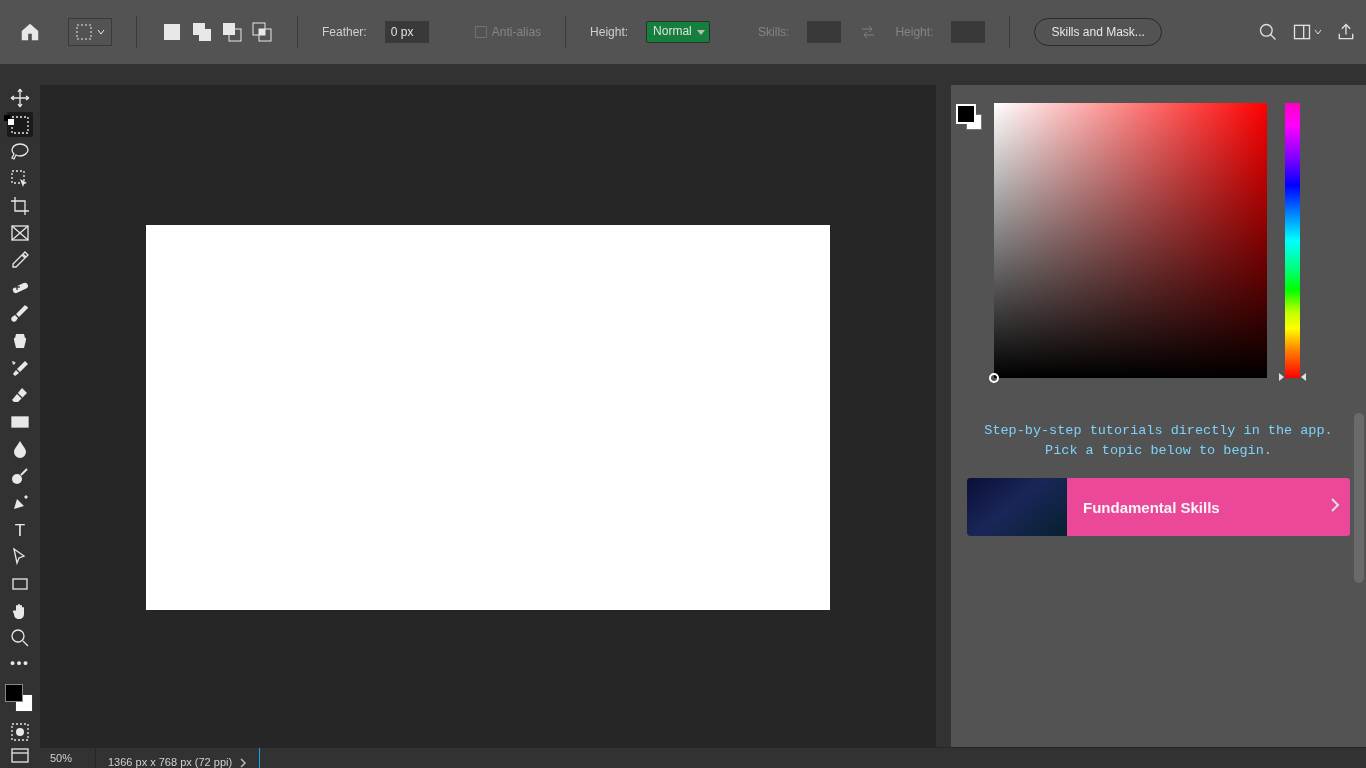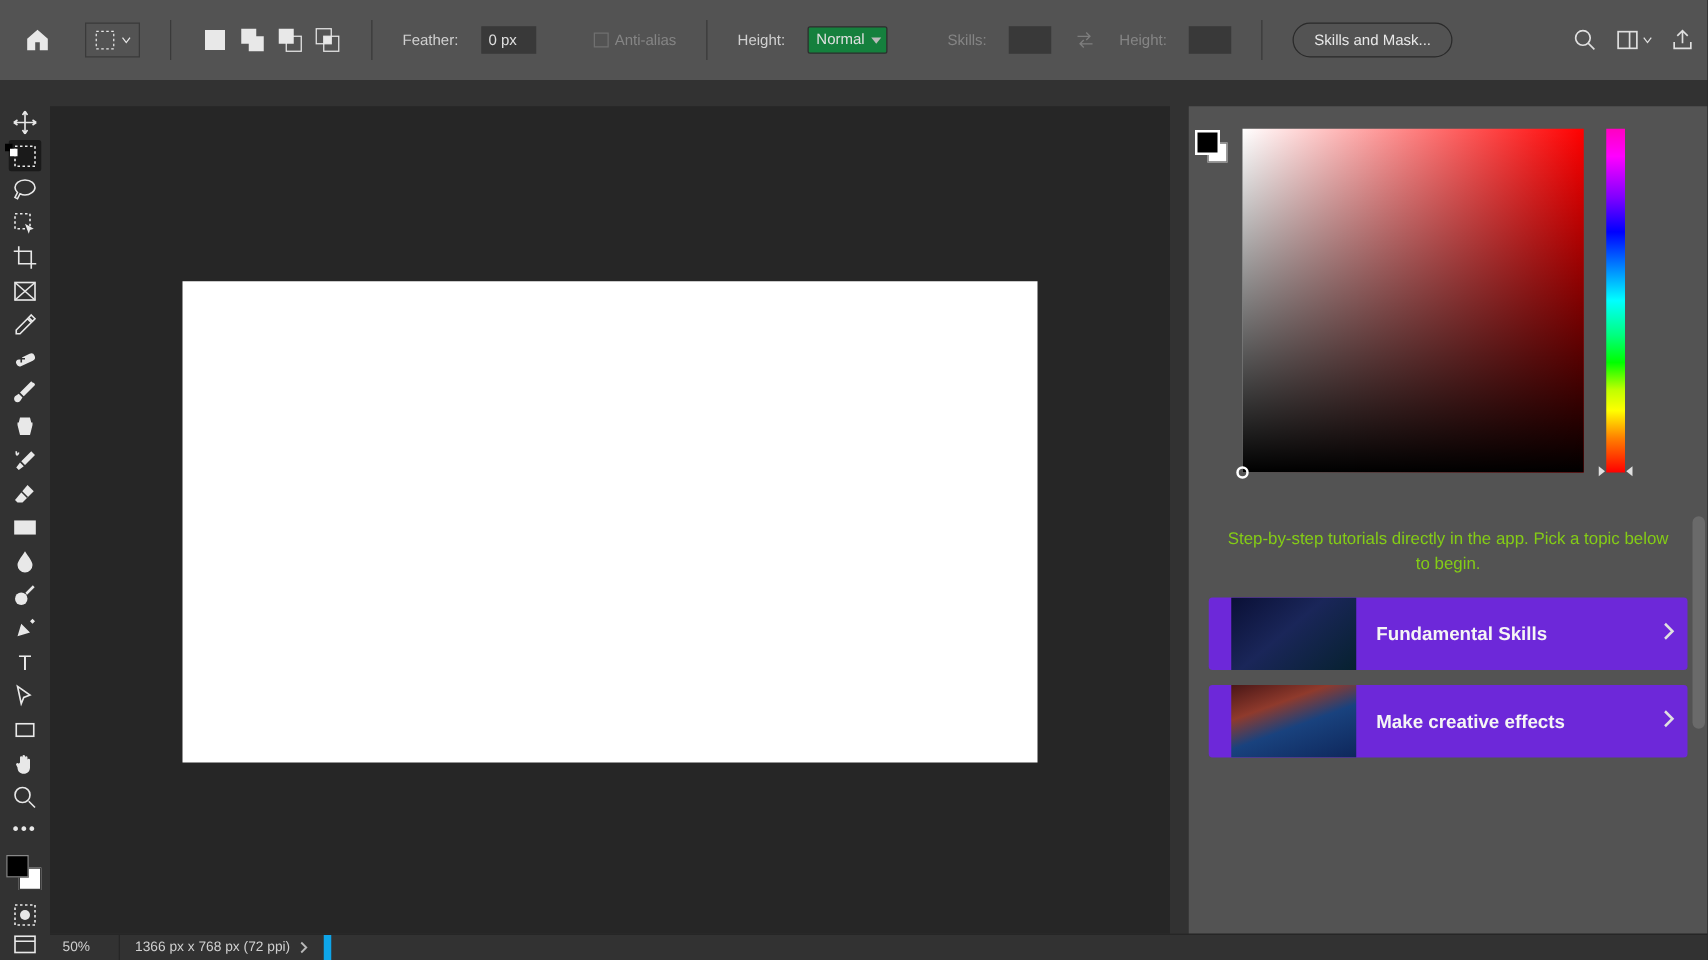--- a/index.html
+++ b/index.html
@@ -53,35 +53,35 @@
   .sv-plane{width:273px;height:275px;position:relative;background:
      linear-gradient(to top, #000, rgba(0,0,0,0)),
      linear-gradient(to right,#fff,#ff0000);}
   .sv-cursor{position:absolute;width:10px;height:10px;border:2px solid #fff;border-radius:50%;left:-5px;bottom:-5px;}
   .hue-strip{width:15px;height:275px;background:linear-gradient(to bottom,#ff00c1 0%,#ff00ff 8%,#8000ff 20%,#0000ff 30%,#0080ff 40%,#00ffff 50%,#00ff80 60%,#00ff00 68%,#c0ff00 76%,#ffff00 82%,#ff8000 90%,#ff0000 100%);position:relative;}
   .hue-thumb{position:absolute;left:-6px;bottom:-3px;width:0;height:0;border-top:4px solid transparent;border-bottom:4px solid transparent;border-left:5px solid #e0e0e0;}
   .hue-thumb.r{left:auto;right:-6px;border-left:none;border-right:5px solid #e0e0e0;}
 
   .learn-panel{flex:1;padding:16px 16px 0 16px;overflow:auto;position:relative;}
   .learn-panel h2{font-size:19px;font-weight:600;text-align:center;color:#f5f5f5;margin-bottom:8px;}
-  .learn-panel .sub{font-size:13.5px;text-align:center;color:#84cc16;line-height:1.45;margin-bottom:18px;padding:0 10px;}
-  .learn-card{display:flex;align-items:center;height:58px;background:#6d28d9;border-radius:3px;margin-bottom:12px;cursor:pointer;overflow:hidden;padding-left:18px;}
+  .learn-panel .sub{font-size:13.5px;text-align:center;color:#7dd3fc;line-height:1.45;margin-bottom:18px;padding:0 10px;font-family:Liberation Mono, monospace;}
+  .learn-card{display:flex;align-items:center;height:58px;background:#ec4899;border-radius:3px;margin-bottom:12px;cursor:pointer;overflow:hidden;}
   .learn-thumb{width:100px;height:58px;background:#222;flex:0 0 auto;}
   .learn-title{flex:1;padding-left:16px;font-size:15px;font-weight:600;color:#f5f5f5;}
   .learn-chevron{width:30px;text-align:center;}
   .learn-chevron svg{width:10px;height:16px;stroke:#e0e0e0;stroke-width:2;fill:none;}
   .learn-scrollbar{position:absolute;right:2px;top:8px;width:10px;height:170px;background:#6a6a6a;border-radius:5px;}
   .thumb-1{background:linear-gradient(140deg,#0a1036 0%,#1a2659 45%,#06212f 100%);}
   .thumb-2{background:radial-gradient(circle at 30% 40%,#ffd6df,#ff9cbd 30%,transparent 31%),radial-gradient(circle at 60% 50%,#ffe07a,#ff9d25 25%,transparent 26%),radial-gradient(circle at 50% 70%,#d8ff96,#7ec546 25%,transparent 26%),linear-gradient(120deg,#6b4f7b,#d2c9b6,#e8e0d3);}
   .thumb-3{background:linear-gradient(160deg,#4a1717 0%,#8f3a2c 30%,#19427e 55%,#0e275b 100%);}
 
   
   .status-bar{position:absolute;left:40px;right:0;bottom:0;height:21px;background:#323232;display:flex;align-items:center;font-size:11px;color:#d0d0d0;border-top:1px solid #262626;}
   .status-zoom{width:56px;padding-left:10px;border-right:1px solid #262626;height:100%;display:flex;align-items:center;}
-  .status-dims{padding:0 12px;border-right:6px solid #0ea5e9;height:100%;display:flex;align-items:center;gap:8px;}
+  .status-dims{padding:0 12px;border-right:1px solid #0ea5e9;height:100%;display:flex;align-items:flex-end;gap:8px;}
   .status-dims svg{width:7px;height:10px;stroke:#b8b8b8;stroke-width:1.5;fill:none;}
 
   
   .bottom-tools{position:absolute;left:0;bottom:0;width:40px;display:flex;flex-direction:column;align-items:center;gap:4px;padding-bottom:2px;}
   .bottom-tools .tool{height:20px;}
 </style>
 </head>
 <body>
 
 <div class="options-bar">
@@ -330,27 +330,20 @@
     <div class="learn-scrollbar"></div>
     <p class="sub">Step-by-step tutorials directly in the app. Pick a topic below to begin.</p>
 
     <div class="learn-card">
       <div class="learn-thumb thumb-1"></div>
       <div class="learn-title">Fundamental Skills</div>
       <div class="learn-chevron"><svg viewBox="0 0 10 16">
             <path d="M2 2l6 6-6 6"></path>
           </svg></div>
     </div>
-    <div class="learn-card">
-      <div class="learn-thumb thumb-3"></div>
-      <div class="learn-title">Make creative effects</div>
-      <div class="learn-chevron"><svg viewBox="0 0 10 16">
-            <path d="M2 2l6 6-6 6"></path>
-          </svg></div>
-    </div>
   </div>
 </div>
 
 <div class="status-bar">
   <div class="status-zoom">50%</div>
   <div class="status-dims">
     <span>1366 px x 768 px (72 ppi)</span>
     <svg viewBox="0 0 7 10">
         <path d="M1 1l4 4-4 4"></path>
       </svg>

